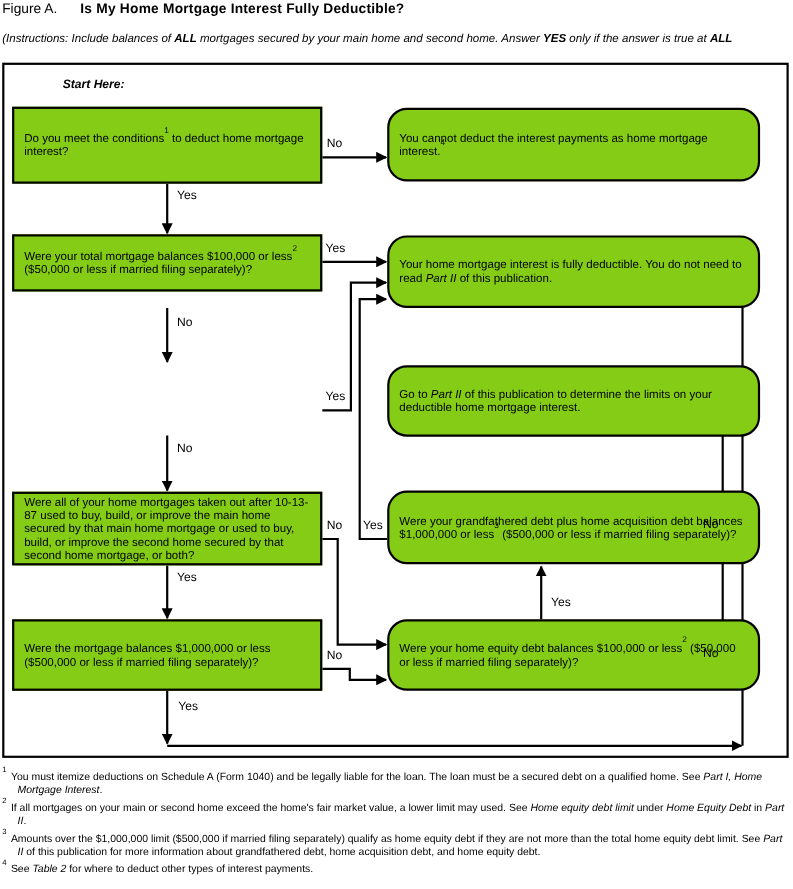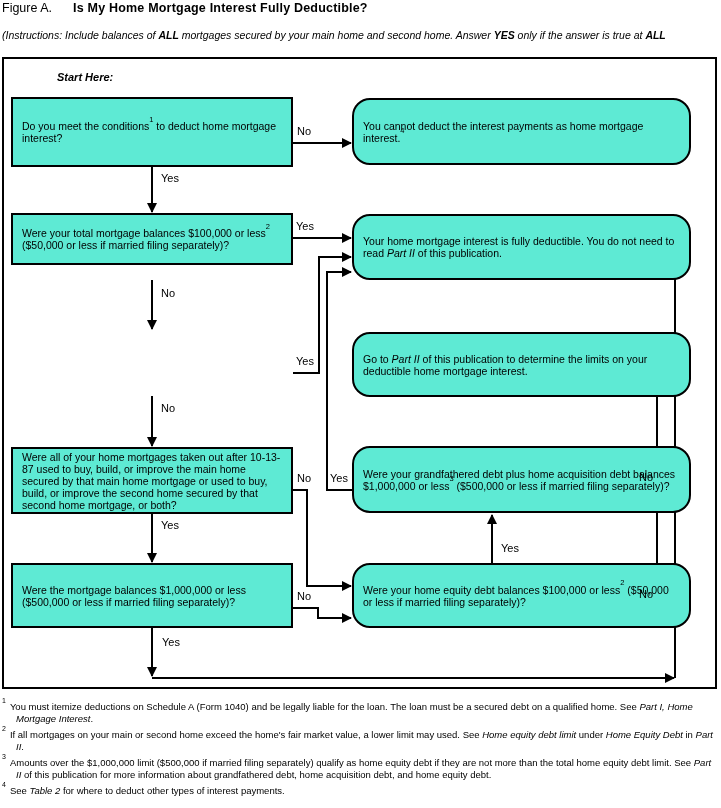--- a/index.html
+++ b/index.html
@@ -10,21 +10,21 @@
   .title .head{font-weight:bold;margin-left:9px;letter-spacing:.2px;padding-left:12px;}
   .instr{position:absolute;left:2px;top:29px;width:714px;font-size:10.5px;
          font-style:italic;line-height:13px;}
   .instr .b{font-weight:bold;}
   .frame{position:absolute;left:2px;top:57px;width:715px;height:632px;
          border:2px solid #000;box-sizing:border-box;}
   .wires{position:absolute;left:0;top:0;width:711px;height:628px;}
   .wires path{stroke:#000;stroke-width:2;fill:none;}
   .starthere{position:absolute;left:53px;top:12px;font-size:11px;
              font-weight:bold;font-style:italic;}
-  .box{position:absolute;border:2px solid #000;background:#5eead4;box-sizing:border-box;
+  .box{position:absolute;border:2px solid #000;background:#84cc16;box-sizing:border-box;
        display:flex;align-items:center;padding:0 9px;font-size:10.5px;line-height:12px;}
   .lbox{left:7px;width:282px;}
   .rbox{left:348px;width:339px;border-radius:18px;}
   .sup{font-size:7.5px;position:relative;top:-4px;line-height:0;}
   .i{font-style:italic;}
   .elabel{position:absolute;font-size:11px;white-space:nowrap;}
   .fnotes{position:absolute;left:2px;top:701px;width:716px;font-size:9.5px;line-height:12px;}
   .fn{padding-left:14px;text-indent:-14px;margin-bottom:4px;}
   .fnsup{font-size:7px;position:relative;top:-3px;line-height:0;padding-right:4px;}
 </style>

